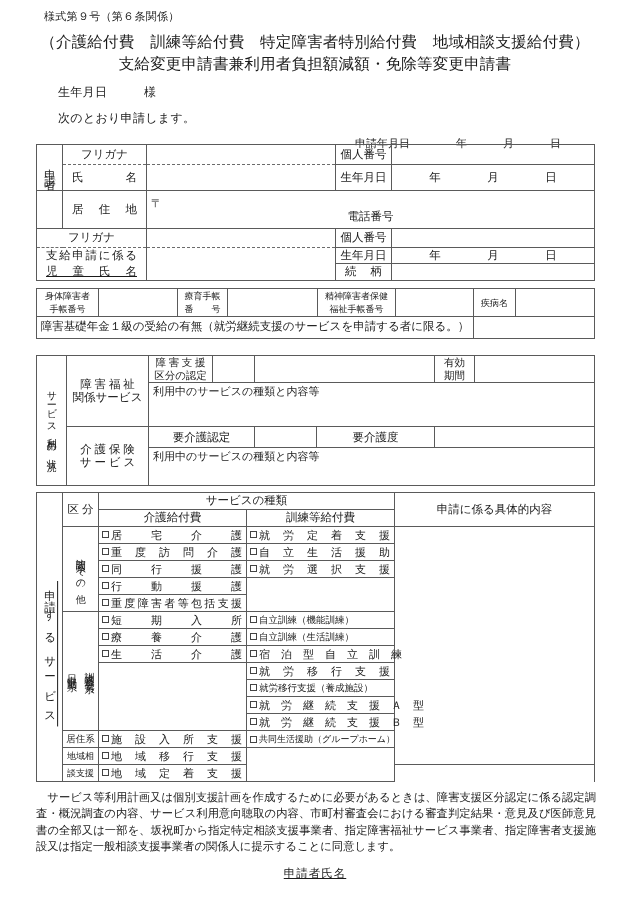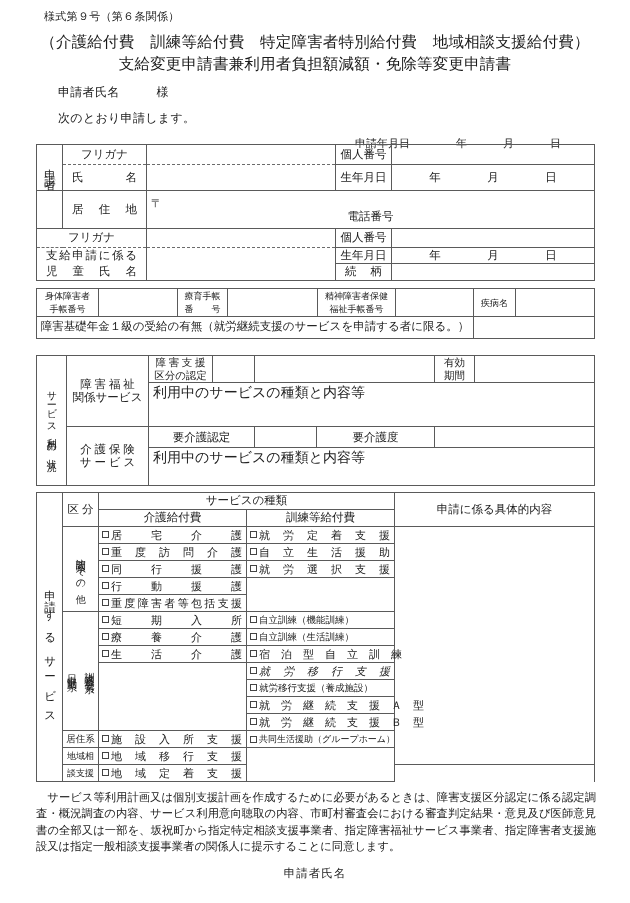--- a/index.html
+++ b/index.html
@@ -70,21 +70,21 @@
     table-layout: fixed;
     font-size: 11px;
   }
   .tbl td {
     border: 1px solid #5a5a5a;
     padding: 0;
     vertical-align: middle;
     text-align: center;
     line-height: 1.15;
   }
-  .nb-top    { border-top: none !important; }
+  .nb-top    { border-top: none !important; text-decoration: underline; }
   .nb-bottom { border-bottom: none !important; }
   .dash-bottom { border-bottom: 1px dashed #6b6b6b !important; }
   .dash-top    { border-top: 1px dashed #6b6b6b !important; }
 
   
   .vert {
     writing-mode: vertical-rl;
     text-orientation: upright;
     white-space: nowrap;
     margin: 0 auto;
@@ -157,21 +157,21 @@
     height: 100%;
     font-size: 11.5px;
     padding: 0 14px;
     box-sizing: border-box;
   }
 
   
   .caption {
     display: block;
     text-align: left;
-    font-size: 14px;
+    font-size: 11px;
     padding: 2px 0 0 4px;
     color: #222;
   }
   .postal {
     display: block;
     text-align: left;
     font-size: 11px;
     padding: 1px 0 0 4px;
   }
   .tel-inline {
@@ -226,35 +226,36 @@
     text-indent: 1em;
   }
   .sig {
     position: absolute;
     left: 0;
     top: 866px;
     width: 630px;
     text-align: center;
     font-size: 11.5px;
     letter-spacing: 1px;
+    text-decoration: underline;
   }
 </style>
 </head>
 <body>
 
 <div class="page">
 
   <div class="form-no">様式第９号（第６条関係）</div>
 
   <div class="title-block">
     <div class="title-1">（介護給付費　訓練等給付費　特定障害者特別給付費　地域相談支援給付費）</div>
     <div class="title-2">支給変更申請書兼利用者負担額減額・免除等変更申請書</div>
   </div>
 
-  <div class="addressee">申請者氏名　　　様</div>
+  <div class="addressee">生年月日　　　様</div>
   <div class="intro">次のとおり申請します。</div>
 
   <div class="appdate">
     <span class="ad-label">申請年月日</span>
     <span class="ad-y">年</span>
     <span class="ad-m">月</span>
     <span class="ad-d">日</span>
   </div>
 
   <table class="tbl" style="left:36px; top:144px; width:558px;">
@@ -637,21 +638,21 @@
               <span class="txt">生　活　介　護</span>
             </div>
         </td>
         <td>
           <div class="chk">
               <span class="box"></span>
               <span class="txt">宿　泊　型　自　立　訓　練</span>
             </div>
         </td>
       </tr>
-      <tr style="height:17px;font-style:italic;">
+      <tr style="height:17px;">
         <td rowspan="4">
           <div class="slashbox">
             <svg viewBox="0 0 100 100" preserveAspectRatio="none">
                 <line x1="0" y1="100" x2="100" y2="0" stroke="#5a5a5a" stroke-width="0.8" vector-effect="non-scaling-stroke"></line>
               </svg>
           </div>
         </td>
         <td>
           <div class="chk">
               <span class="box"></span>

